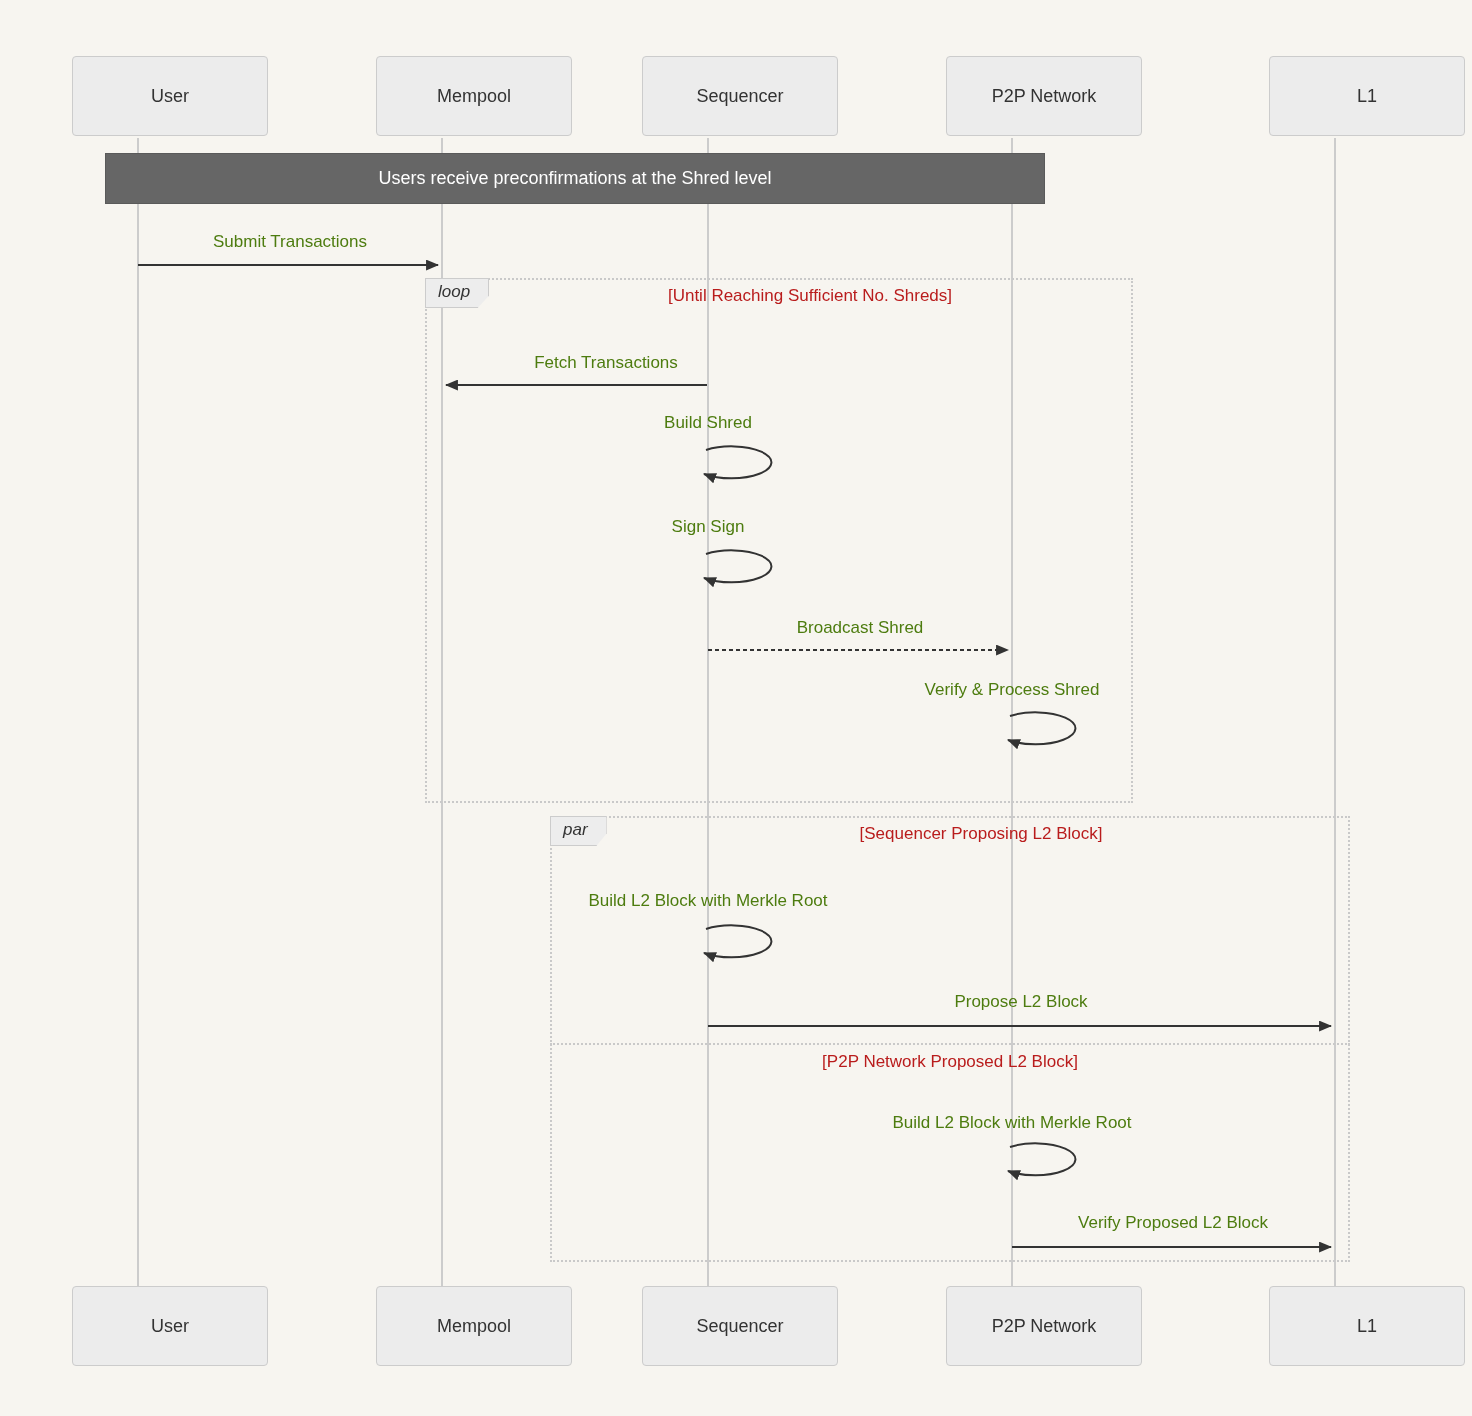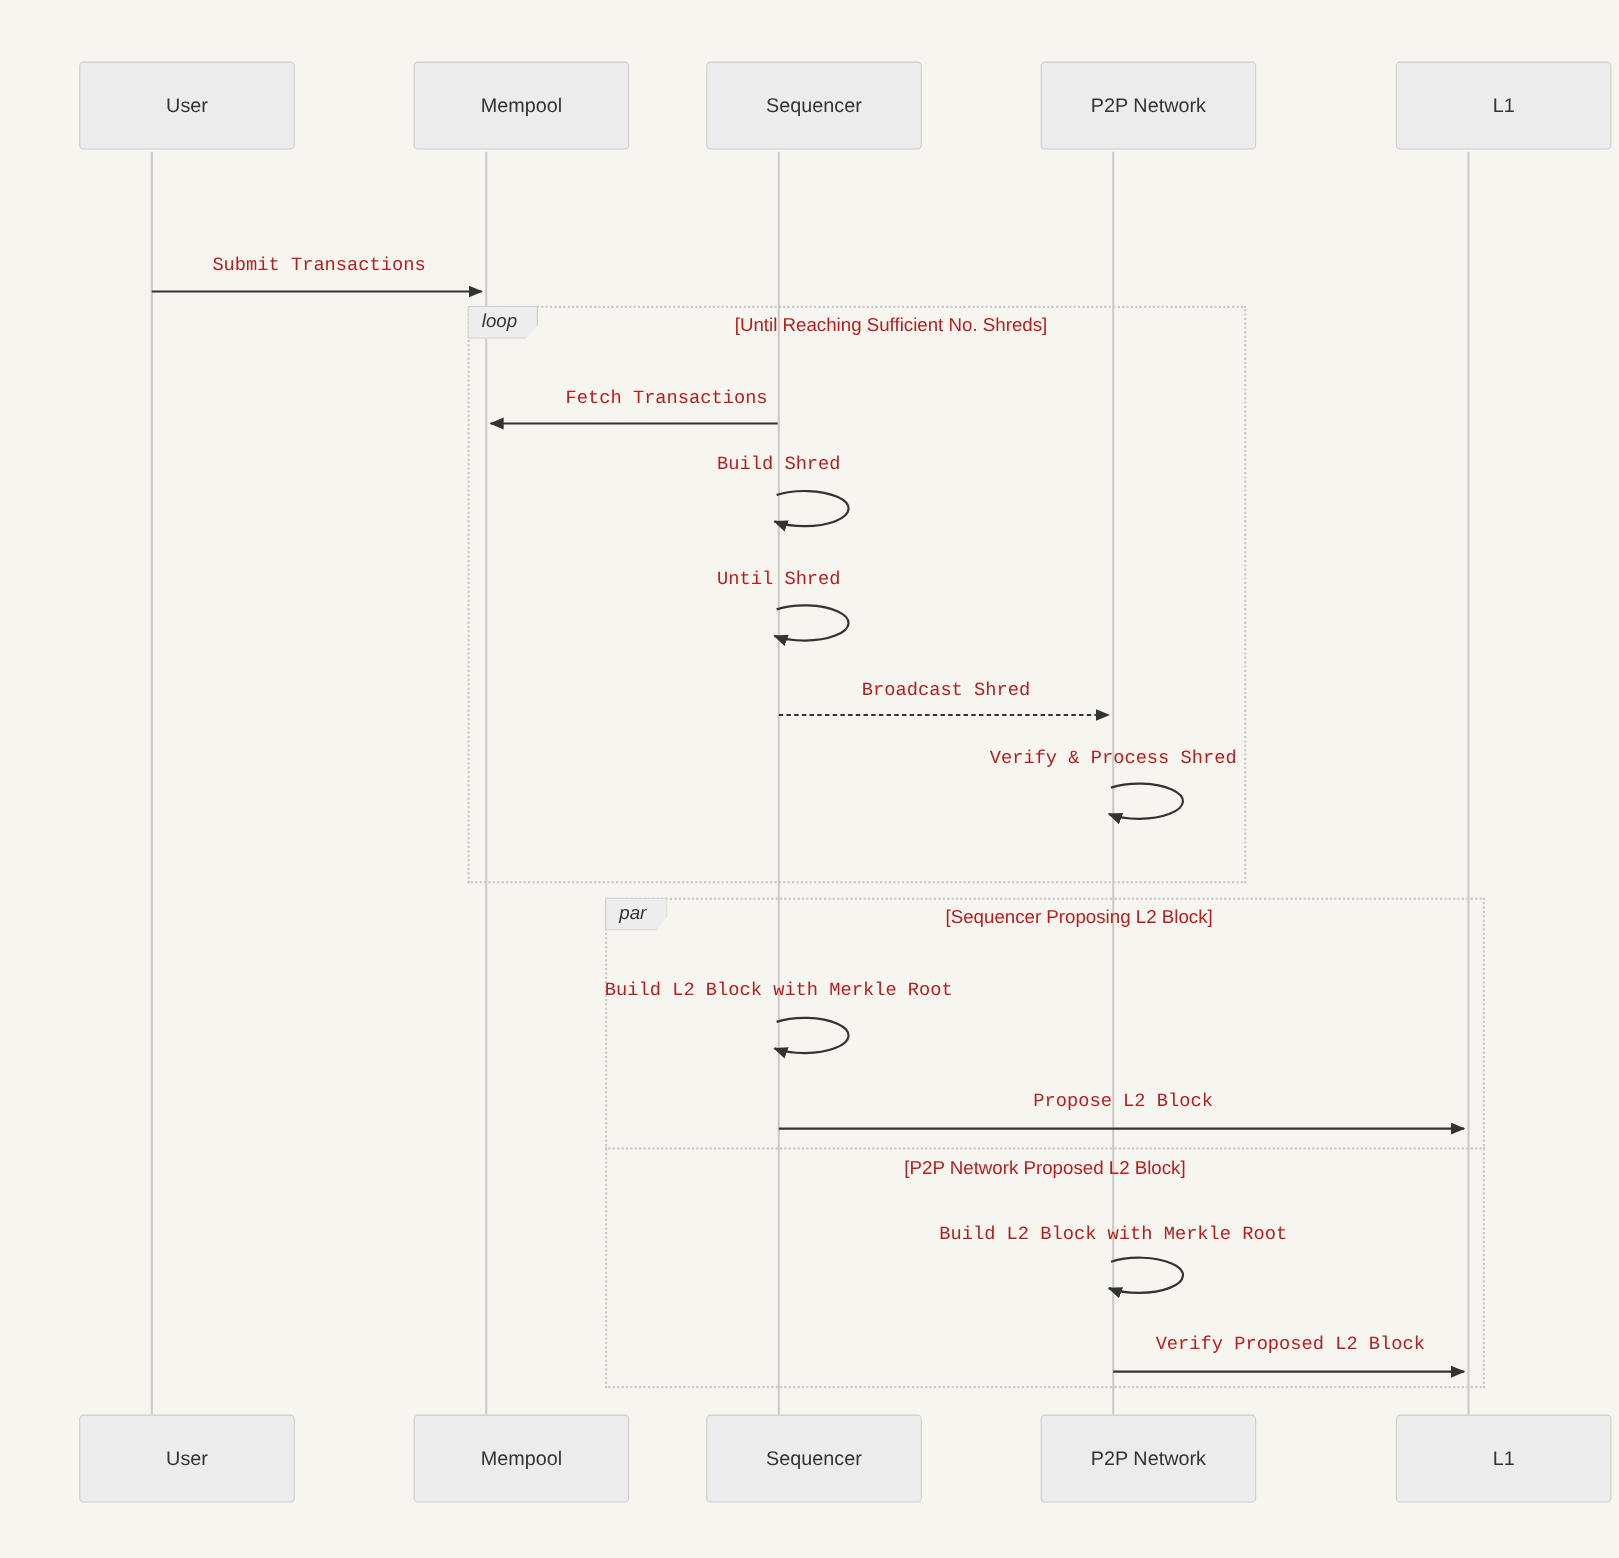--- a/index.html
+++ b/index.html
@@ -54,23 +54,22 @@
     justify-content: center;
     color: #ffffff;
     font-size: 18px;
     z-index: 2;
   }
   .msg {
     position: absolute;
     transform: translate(-50%, -50%);
     font-size: 17px;
     white-space: nowrap;
-    color: #b91c1c;
+    color: #4d7c0f;
     z-index: 2;
-    font-family: Liberation Mono, monospace;
   }
   .frame {
     position: absolute;
     border: 2px dotted #c9c9c9;
     box-sizing: border-box;
     z-index: 1;
   }
   .frame-tab {
     position: absolute;
     background: #ededed;
@@ -120,35 +119,36 @@
   <div class="actor" style="left:610px;top:56px">Sequencer</div>
   <div class="actor" style="left:914px;top:56px">P2P Network</div>
   <div class="actor" style="left:1237px;top:56px">L1</div>
 
   <div class="actor" style="left:40px;top:1286px">User</div>
   <div class="actor" style="left:344px;top:1286px">Mempool</div>
   <div class="actor" style="left:610px;top:1286px">Sequencer</div>
   <div class="actor" style="left:914px;top:1286px">P2P Network</div>
   <div class="actor" style="left:1237px;top:1286px">L1</div>
 
+  <div class="note">Users receive preconfirmations at the Shred level</div>
 
   <div class="frame" style="left:425px;top:278px;width:708px;height:525px"></div>
   <div class="frame-tab" style="left:425px;top:278px">loop</div>
   <div class="frame-title" style="left:810px;top:296px">[Until Reaching Sufficient No. Shreds]</div>
 
   <div class="frame" style="left:550px;top:816px;width:800px;height:446px"></div>
   <div class="frame-tab" style="left:550px;top:816px">par</div>
   <div class="frame-title" style="left:981px;top:834px">[Sequencer Proposing L2 Block]</div>
   <div class="divider" style="left:550px;top:1043px;width:800px"></div>
   <div class="frame-title" style="left:950px;top:1062px">[P2P Network Proposed L2 Block]</div>
 
   <div class="msg" style="left:290px;top:242px">Submit Transactions</div>
   <div class="msg" style="left:606px;top:363px">Fetch Transactions</div>
   <div class="msg" style="left:708px;top:423px">Build Shred</div>
-  <div class="msg" style="left:708px;top:527px">Until Shred</div>
+  <div class="msg" style="left:708px;top:527px">Sign Sign</div>
   <div class="msg" style="left:860px;top:628px">Broadcast Shred</div>
   <div class="msg" style="left:1012px;top:690px">Verify &amp; Process Shred</div>
   <div class="msg" style="left:708px;top:901px">Build L2 Block with Merkle Root</div>
   <div class="msg" style="left:1021px;top:1002px">Propose L2 Block</div>
   <div class="msg" style="left:1012px;top:1123px">Build L2 Block with Merkle Root</div>
   <div class="msg" style="left:1173px;top:1223px">Verify Proposed L2 Block</div>
 
   <svg id="arrows" width="1472" height="1416" viewBox="0 0 1472 1416">
     <defs>
       <marker id="arr" viewBox="0 0 12 10" refX="11" refY="5" markerWidth="13" markerHeight="11" orient="auto" markerUnits="userSpaceOnUse">

